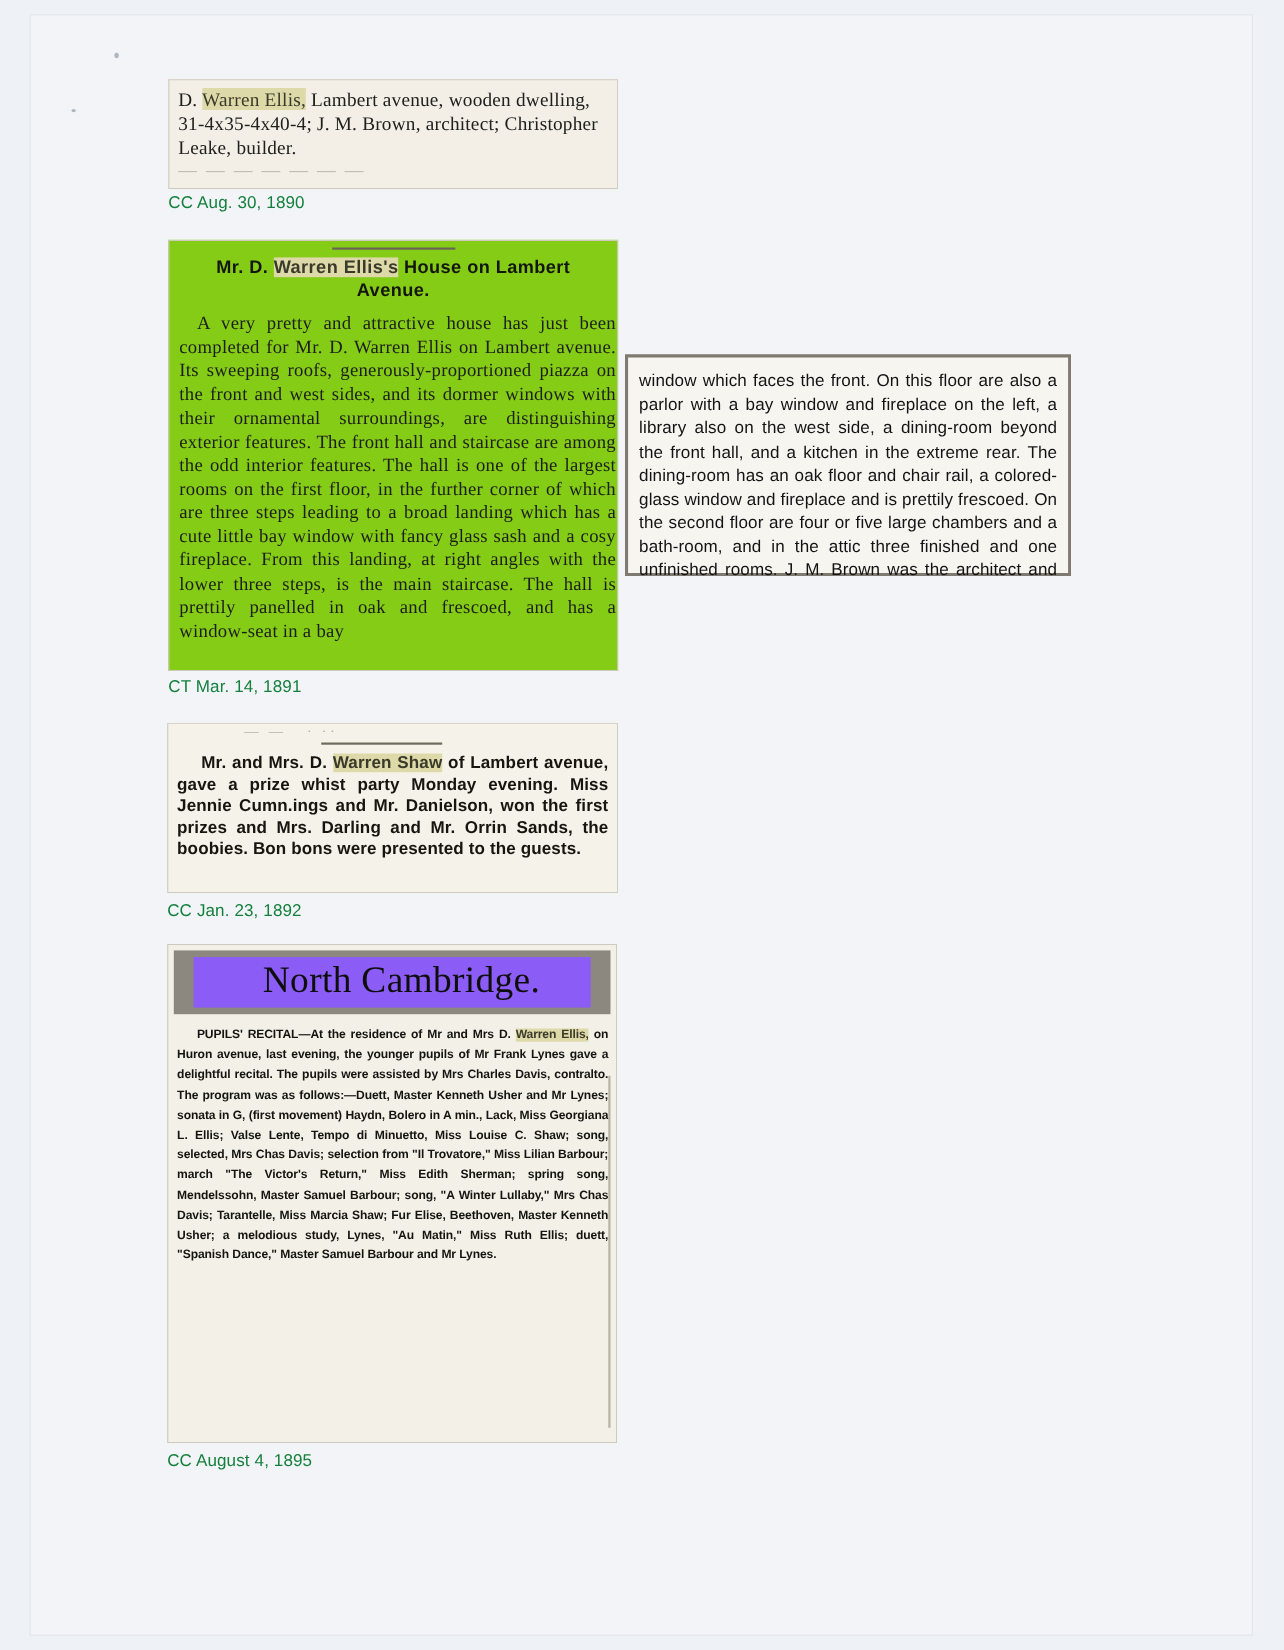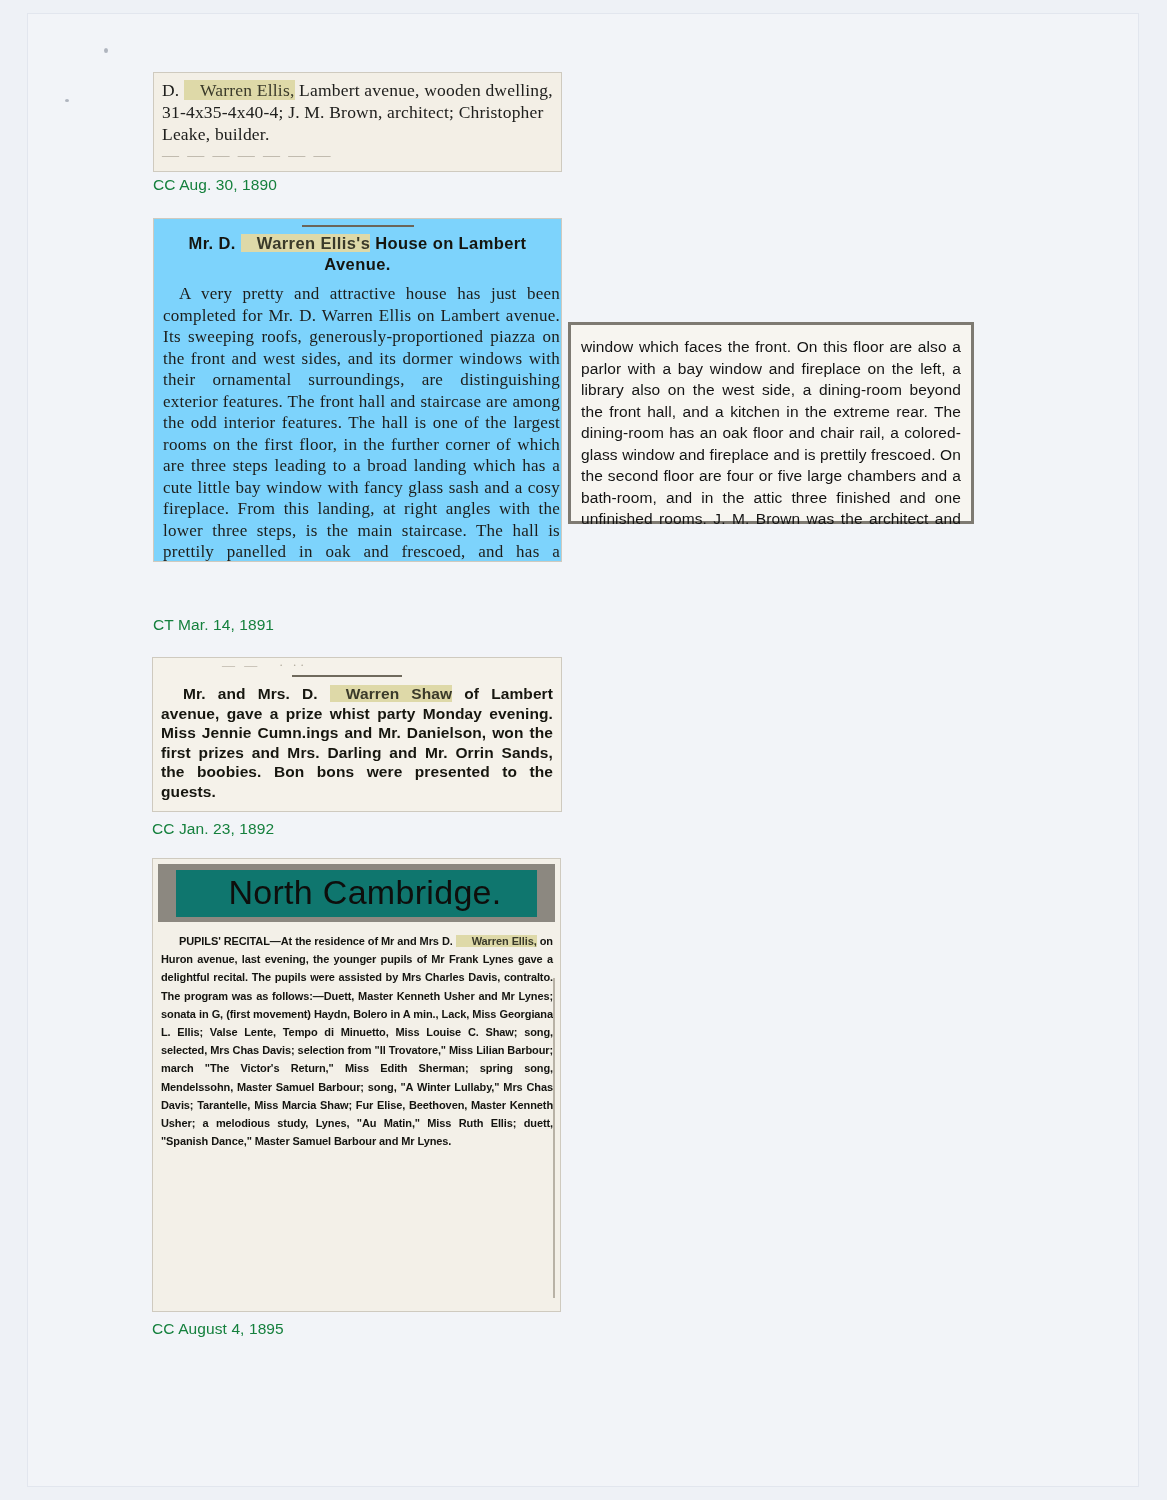--- a/index.html
+++ b/index.html
@@ -42,21 +42,21 @@
     overflow: hidden;
   }
   .cap {
     position: absolute;
     font-family: "Liberation Sans", sans-serif;
     font-size: 15.5px;
     color: #15803d;
     letter-spacing: .1px;
   }
 
-  .hl { background: #ded9a8; color: #3a3a2a; padding-left: 16px; }
+  .hl { background: #ded9a8; color: #3a3a2a; }
 
   
   #clip1 {
     left: 153px; top: 72px; width: 409px; height: 100px;
     background: #f3efe6;
   }
   #clip1 .body {
     font-family: "Liberation Serif", serif;
     font-size: 17.5px;
     line-height: 22px;
@@ -68,22 +68,22 @@
     color: #b9b3a6;
     font-size: 17px;
     letter-spacing: 2px;
     padding: 0 9px;
     overflow: hidden;
     white-space: nowrap;
   }
 
   
   #clip2 {
-    left: 153px; top: 218px; width: 409px; height: 344px;
-    background: #7dd3fc;
+    left: 153px; top: 218px; width: 409px; height: 392px;
+    background: #84cc16;
   }
   #clip2 .rule {
     width: 112px; height: 2px; background: #6b6558;
     margin: 7px auto 6px auto;
   }
   #clip2 .hdr {
     font-family: "Liberation Sans", sans-serif;
     font-size: 16.5px;
     font-weight: bold;
     text-align: center;
@@ -154,24 +154,24 @@
   #clip5 .masthead {
     background: #8c8880;
     margin: 6px 6px 0 6px;
     height: 58px;
     position: relative;
   }
   #clip5 .masthead .txt {
     position: absolute;
     left: 0; right: 0; top: 6px;
     text-align: center;
-    font-family: Liberation Sans, sans-serif;
+    font-family: Liberation Serif, serif;
     font-size: 34px;
     color: #0e0e0c;
-    background: #0f766e;
+    background: #8b5cf6;
     margin: 0 18px;
     padding: 3px 0 5px 17px;
     letter-spacing: .3px;
   }
   #clip5 .body {
     font-family: "Liberation Sans", sans-serif;
     font-weight: bold;
     font-size: 11px;
     line-height: 18.2px;
     color: #141410;

